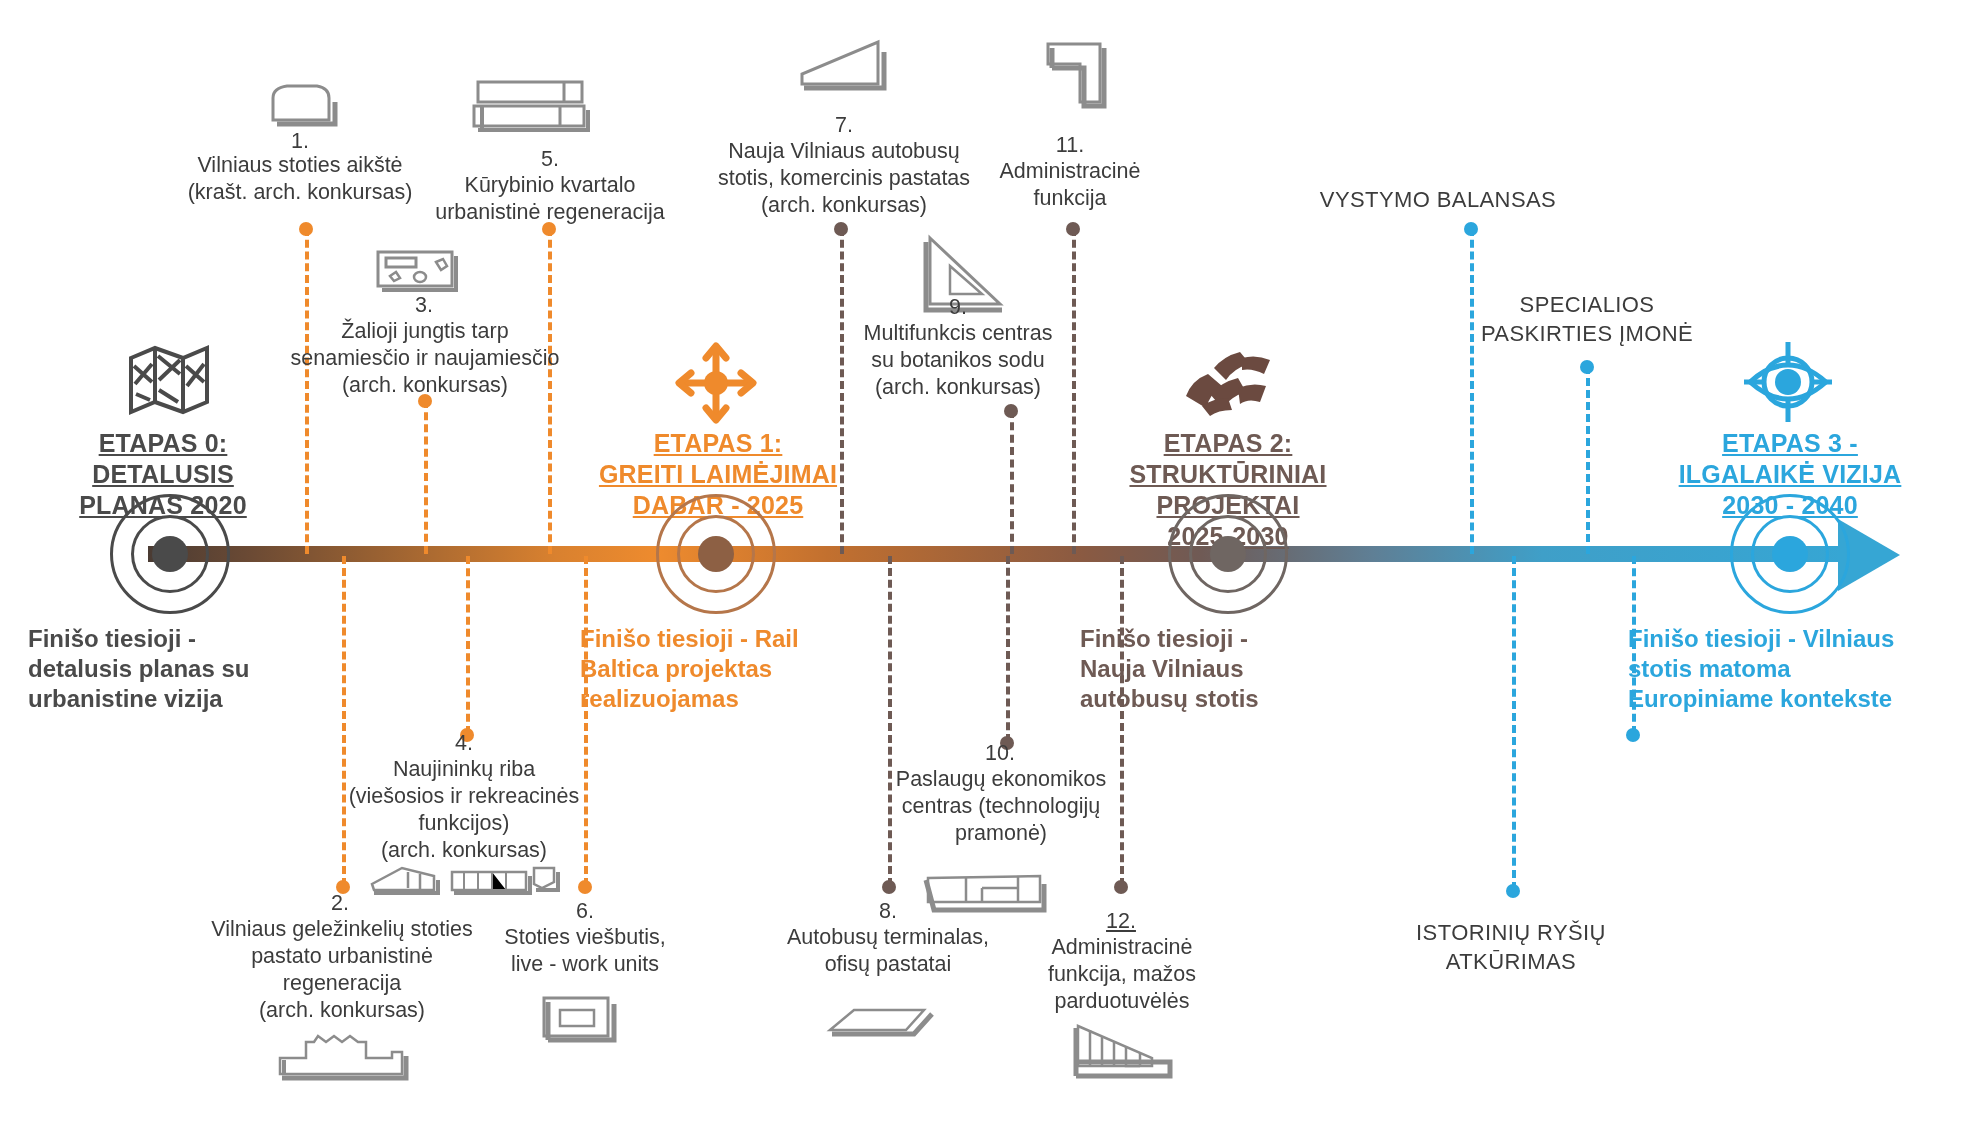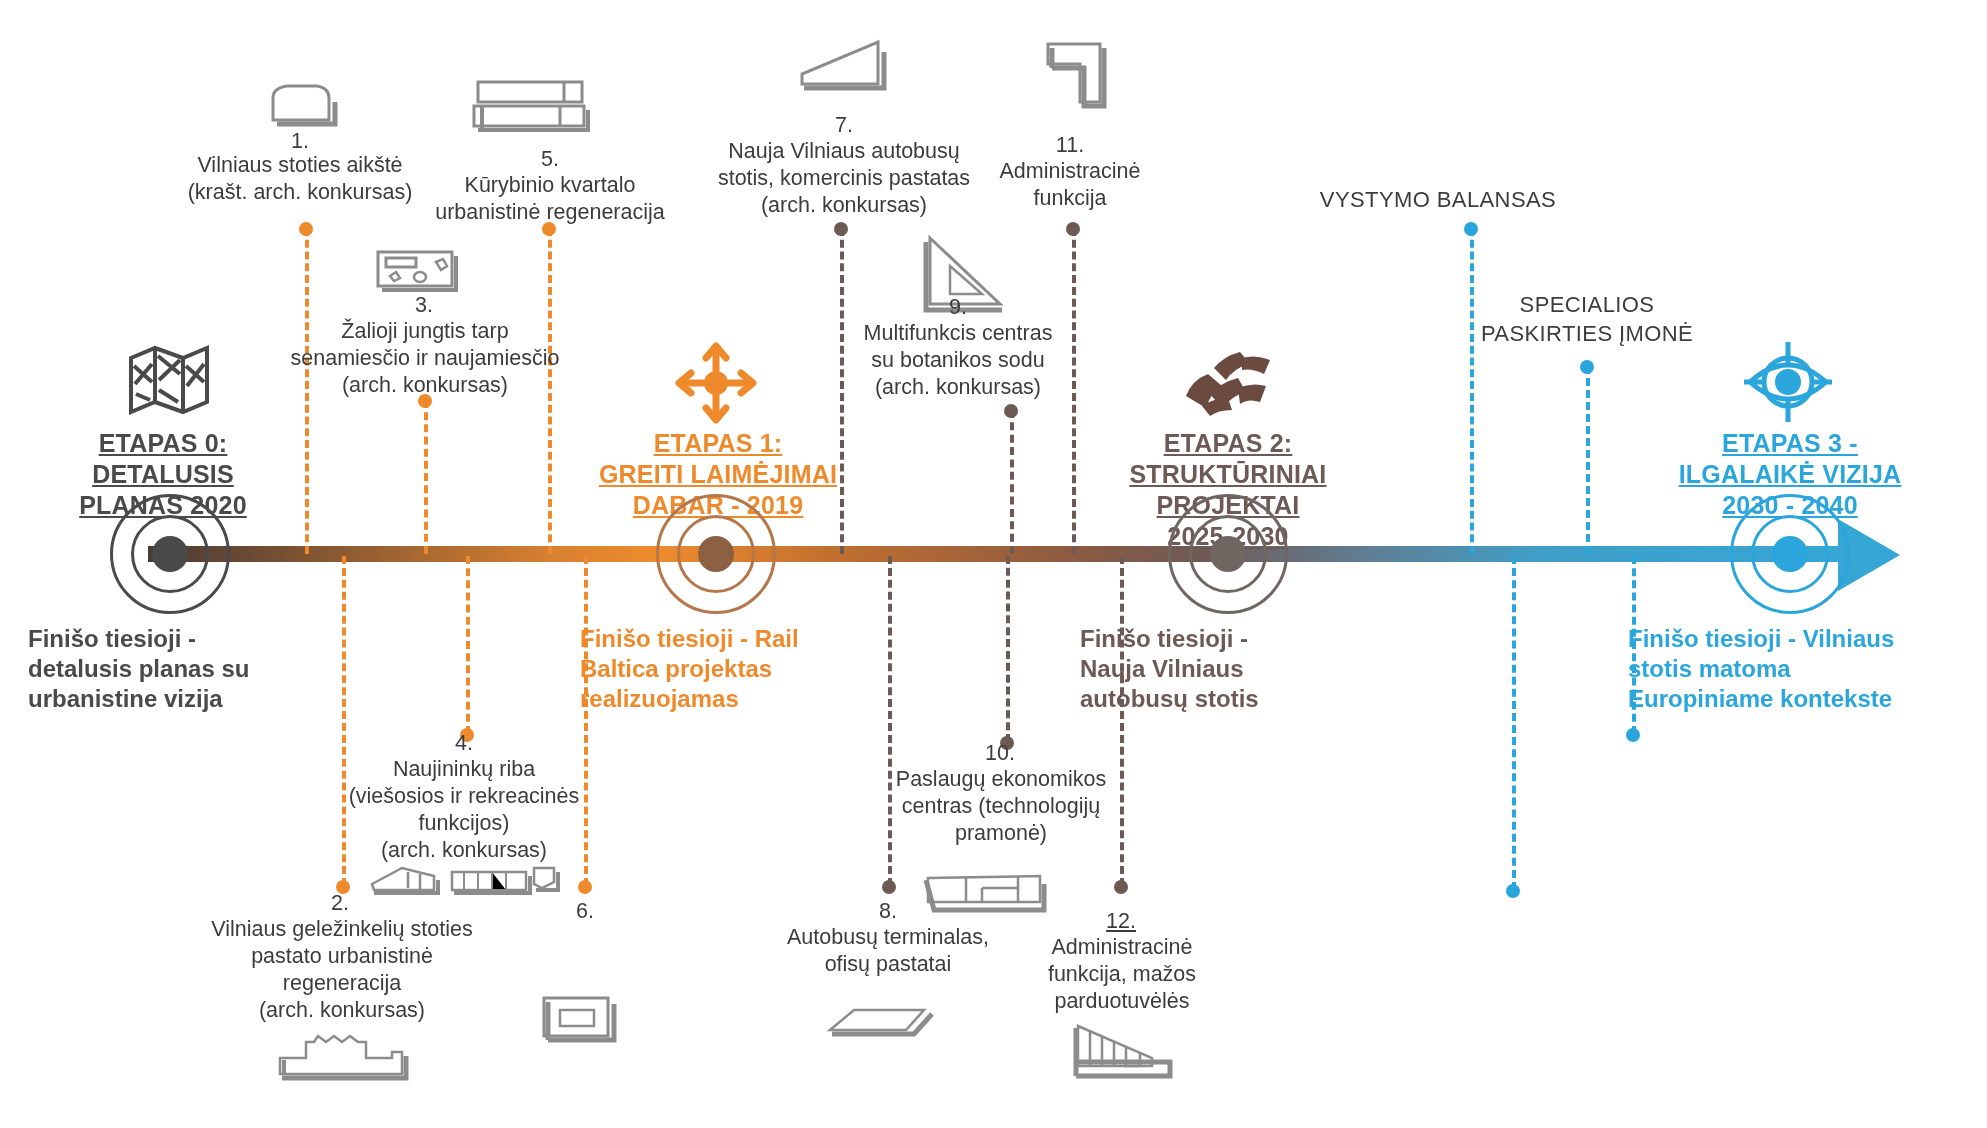--- a/index.html
+++ b/index.html
@@ -134,21 +134,21 @@
         <path d="M34 18 L44 6 L54 18"></path>
         <path d="M34 68 L44 80 L54 68"></path>
         <path d="M19 33 L7 43 L19 53"></path>
         <path d="M69 33 L81 43 L69 53"></path>
       </g>
       <circle cx="44" cy="43" r="12" fill="#ef8a2c"></circle>
     </svg>
   </div>
   <div class="stage-title c-orange" style="left:580px;top:428px;width:276px;">ETAPAS 1:
 GREITI LAIMĖJIMAI
-DABAR - 2019</div>
+DABAR - 2025</div>
   <div class="ring-wrap" style="left:656px;top:494px;">
     <div class="ring outer" style="border-color:#b5764a;"></div>
     <div class="ring mid" style="border-color:#b5764a;"></div>
     <div class="ring core" style="background:#8d6044;"></div>
   </div>
   <div class="stage-sub c-orange" style="left:580px;top:624px;width:276px;">Finišo tiesioji - Rail
 Baltica projektas
 realizuojamas</div>
 
   <div class="glyph" style="left:1180px;top:350px;">
@@ -296,20 +296,22 @@
 (arch. konkursas)</div>
   <div class="glyph" style="left:274px;top:1032px;">
     <svg width="140" height="56" viewBox="0 0 140 56">
       <path d="M6 42 L6 26 L32 26 L32 10 L40 10 L44 4 L52 10 L60 4 L68 10 L76 4 L84 10 L92 10 L92 26 L118 26 L118 20 L128 20 L128 42 Z" fill="#ffffff" stroke="#8c8c8c" stroke-width="2.5"></path>
       <path d="M8 46 L132 46 L132 24" fill="none" stroke="#8c8c8c" stroke-width="5"></path>
       <path d="M10 28 L10 42" stroke="#8c8c8c" stroke-width="4"></path>
     </svg>
   </div>
 
   <div class="note" style="left:470px;top:898px;width:230px;">6.</div>
+  <div class="note" style="left:462px;top:924px;width:246px;">Stoties viešbutis,
+live - work units</div>
   <div class="glyph" style="left:538px;top:992px;">
     <svg width="82" height="58" viewBox="0 0 82 58">
       <rect x="6" y="6" width="64" height="38" fill="#ffffff" stroke="#8c8c8c" stroke-width="3"></rect>
       <rect x="22" y="18" width="34" height="16" fill="#ffffff" stroke="#8c8c8c" stroke-width="2.5"></rect>
       <path d="M10 48 L76 48 L76 12" fill="none" stroke="#8c8c8c" stroke-width="5"></path>
       <path d="M10 10 L10 48" stroke="#8c8c8c" stroke-width="5"></path>
     </svg>
   </div>
 
   <div class="note" style="left:880px;top:740px;width:240px;">10.</div>
@@ -342,14 +344,16 @@
     <svg width="108" height="64" viewBox="0 0 108 64">
       <path d="M8 48 L8 8 L82 40 L82 48 Z" fill="#ffffff" stroke="#8c8c8c" stroke-width="2.5"></path>
       <path d="M20 12 L20 48 M32 18 L32 48 M44 24 L44 48 M56 29 L56 48 L70 48 M70 35 L70 48" stroke="#8c8c8c" stroke-width="2.5" fill="none"></path>
       <path d="M6 10 L6 58 M6 58 L100 58 L100 44 L8 44" fill="none" stroke="#8c8c8c" stroke-width="5"></path>
     </svg>
   </div>
 
   <div class="vision" style="left:1278px;top:185px;width:320px;">VYSTYMO BALANSAS</div>
   <div class="vision" style="left:1460px;top:290px;width:254px;">SPECIALIOS
 PASKIRTIES ĮMONĖ</div>
+  <div class="vision" style="left:1380px;top:918px;width:262px;">ISTORINIŲ RYŠIŲ
+ATKŪRIMAS</div>
 
 </div>
 
 </body></html>

